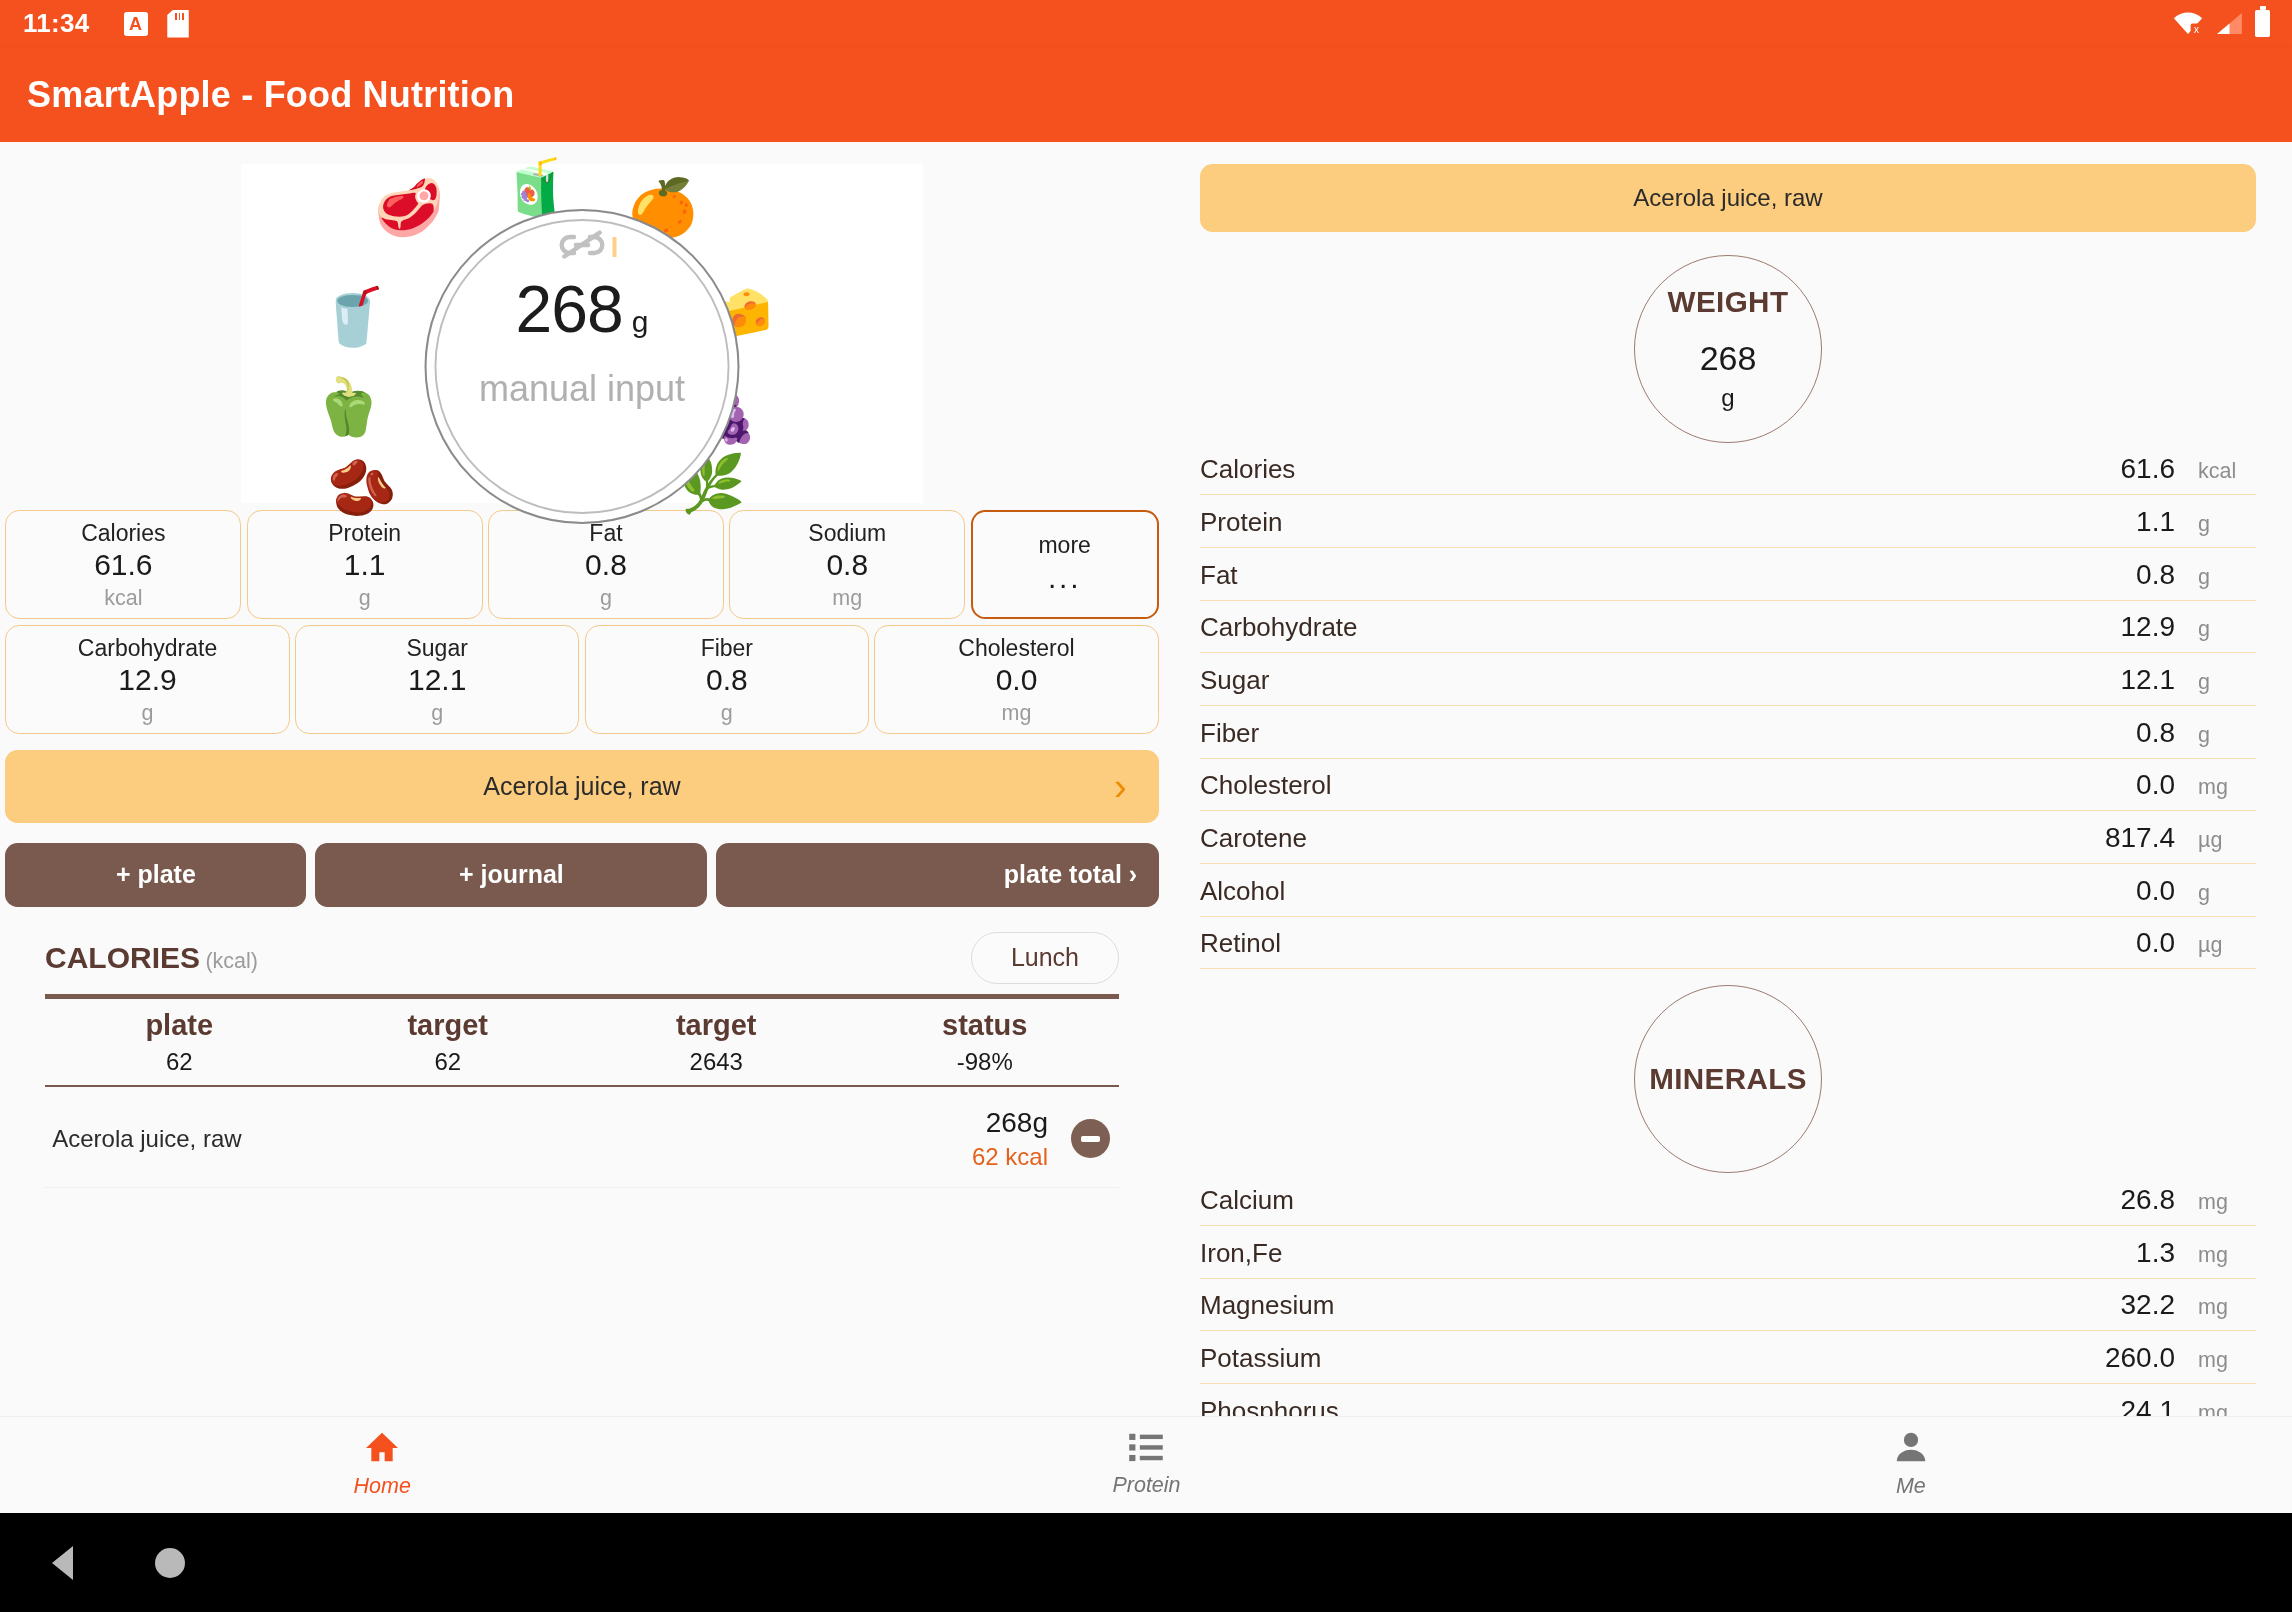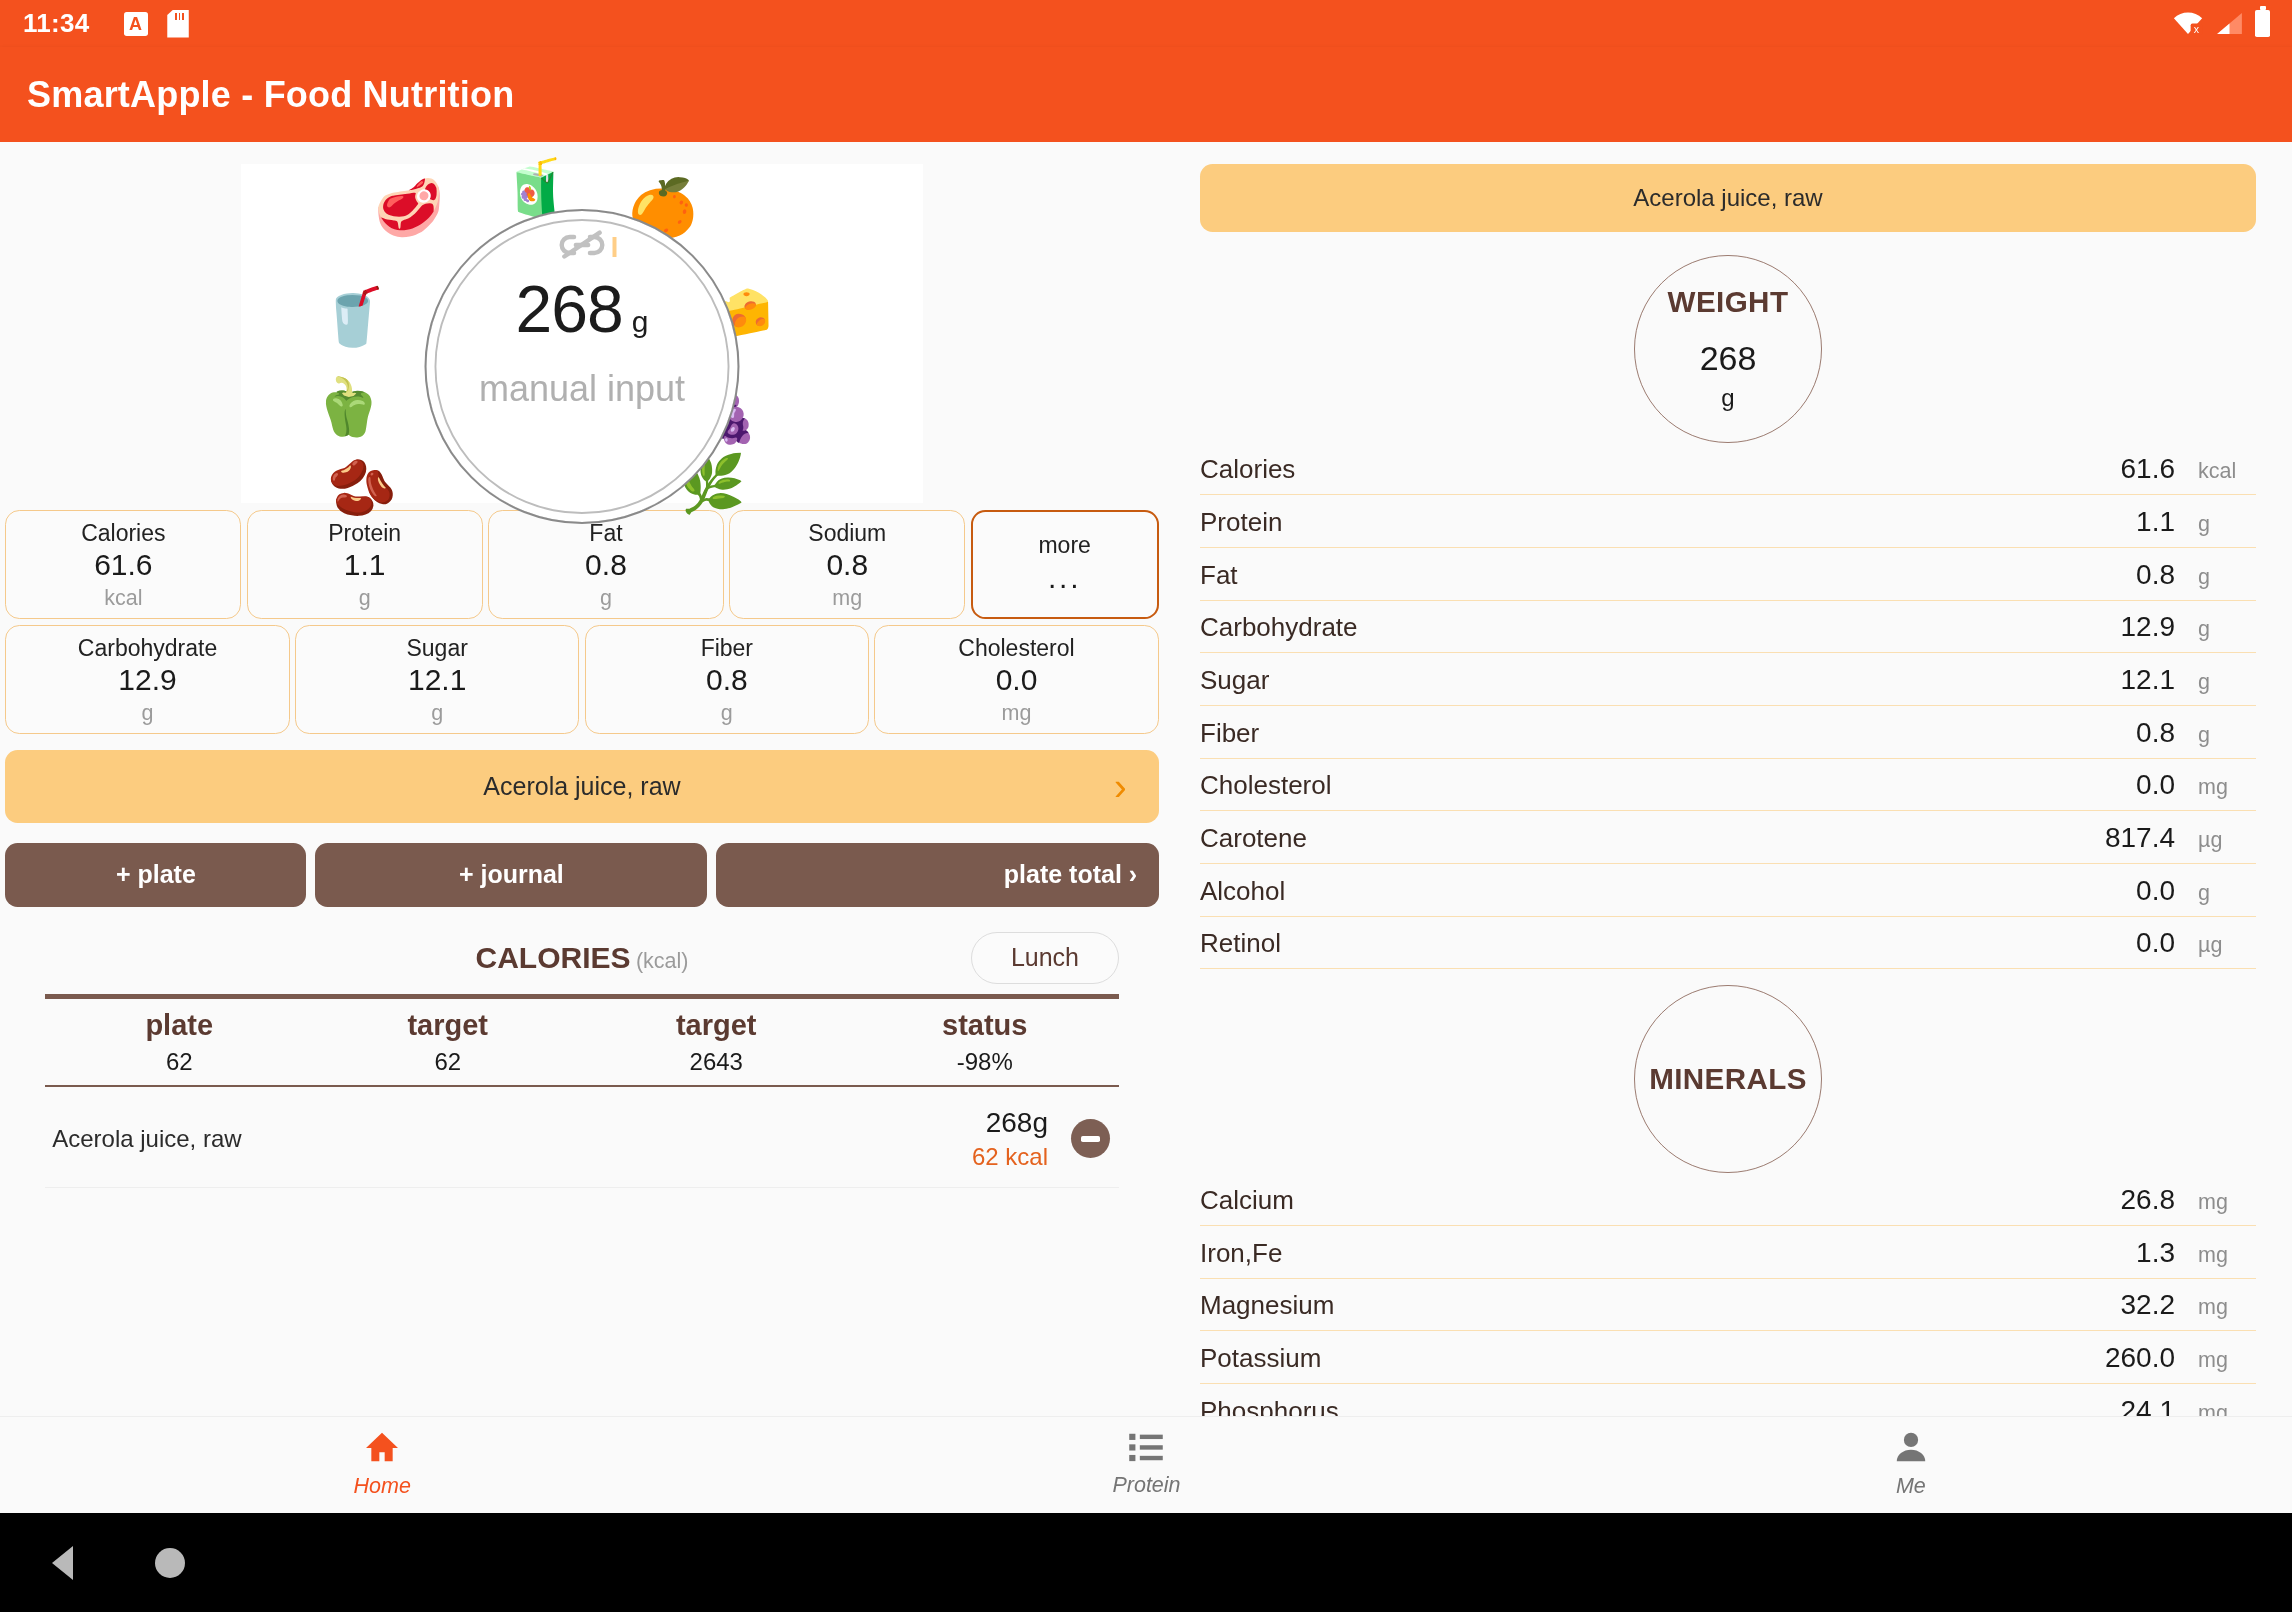--- a/index.html
+++ b/index.html
@@ -116,21 +116,21 @@
     background: #7a5a4e; color: #fff; border-radius: 12.5px; height: 64px;
     display: flex; align-items: center; justify-content: center;
     font-size: 25px; font-weight: bold;
   }
   .btn-plate   { flex: 0 0 301px; }
   .btn-journal { flex: 0 0 392px; }
   .btn-total   { flex: 1; justify-content: flex-end; padding-right: 21.5px; }
 
   
   .cal-block { margin: 23px 45px 0 45px; }
-  .cal-head { position: relative; display: flex; align-items: center; justify-content: center; height: 57px; }
+  .cal-head { position: relative; display: flex; align-items: center; justify-content: flex-start; height: 57px; }
   .cal-title { font-size: 30px; font-weight: bold; color: #5b3a31; }
   .cal-title .sub { font-size: 21.5px; font-weight: normal; color: #9b9b9b; margin-left: 5.4px; }
   .meal-btn {
     position: absolute; right: 0; top: 1.8px;
     border: 1.8px solid #ddd; border-radius: 32px; background: #fbfbfb;
     padding: 10.7px 39px; font-size: 25px; color: #5b3a31;
   }
   .rule-thick { height: 4.5px; background: #7a5a4e; margin-top: 7.2px; }
   .rule-thin  { height: 2.7px; background: #7a5a4e; }
   .cal-cols { display: flex; padding: 10.7px 0 9px; }

